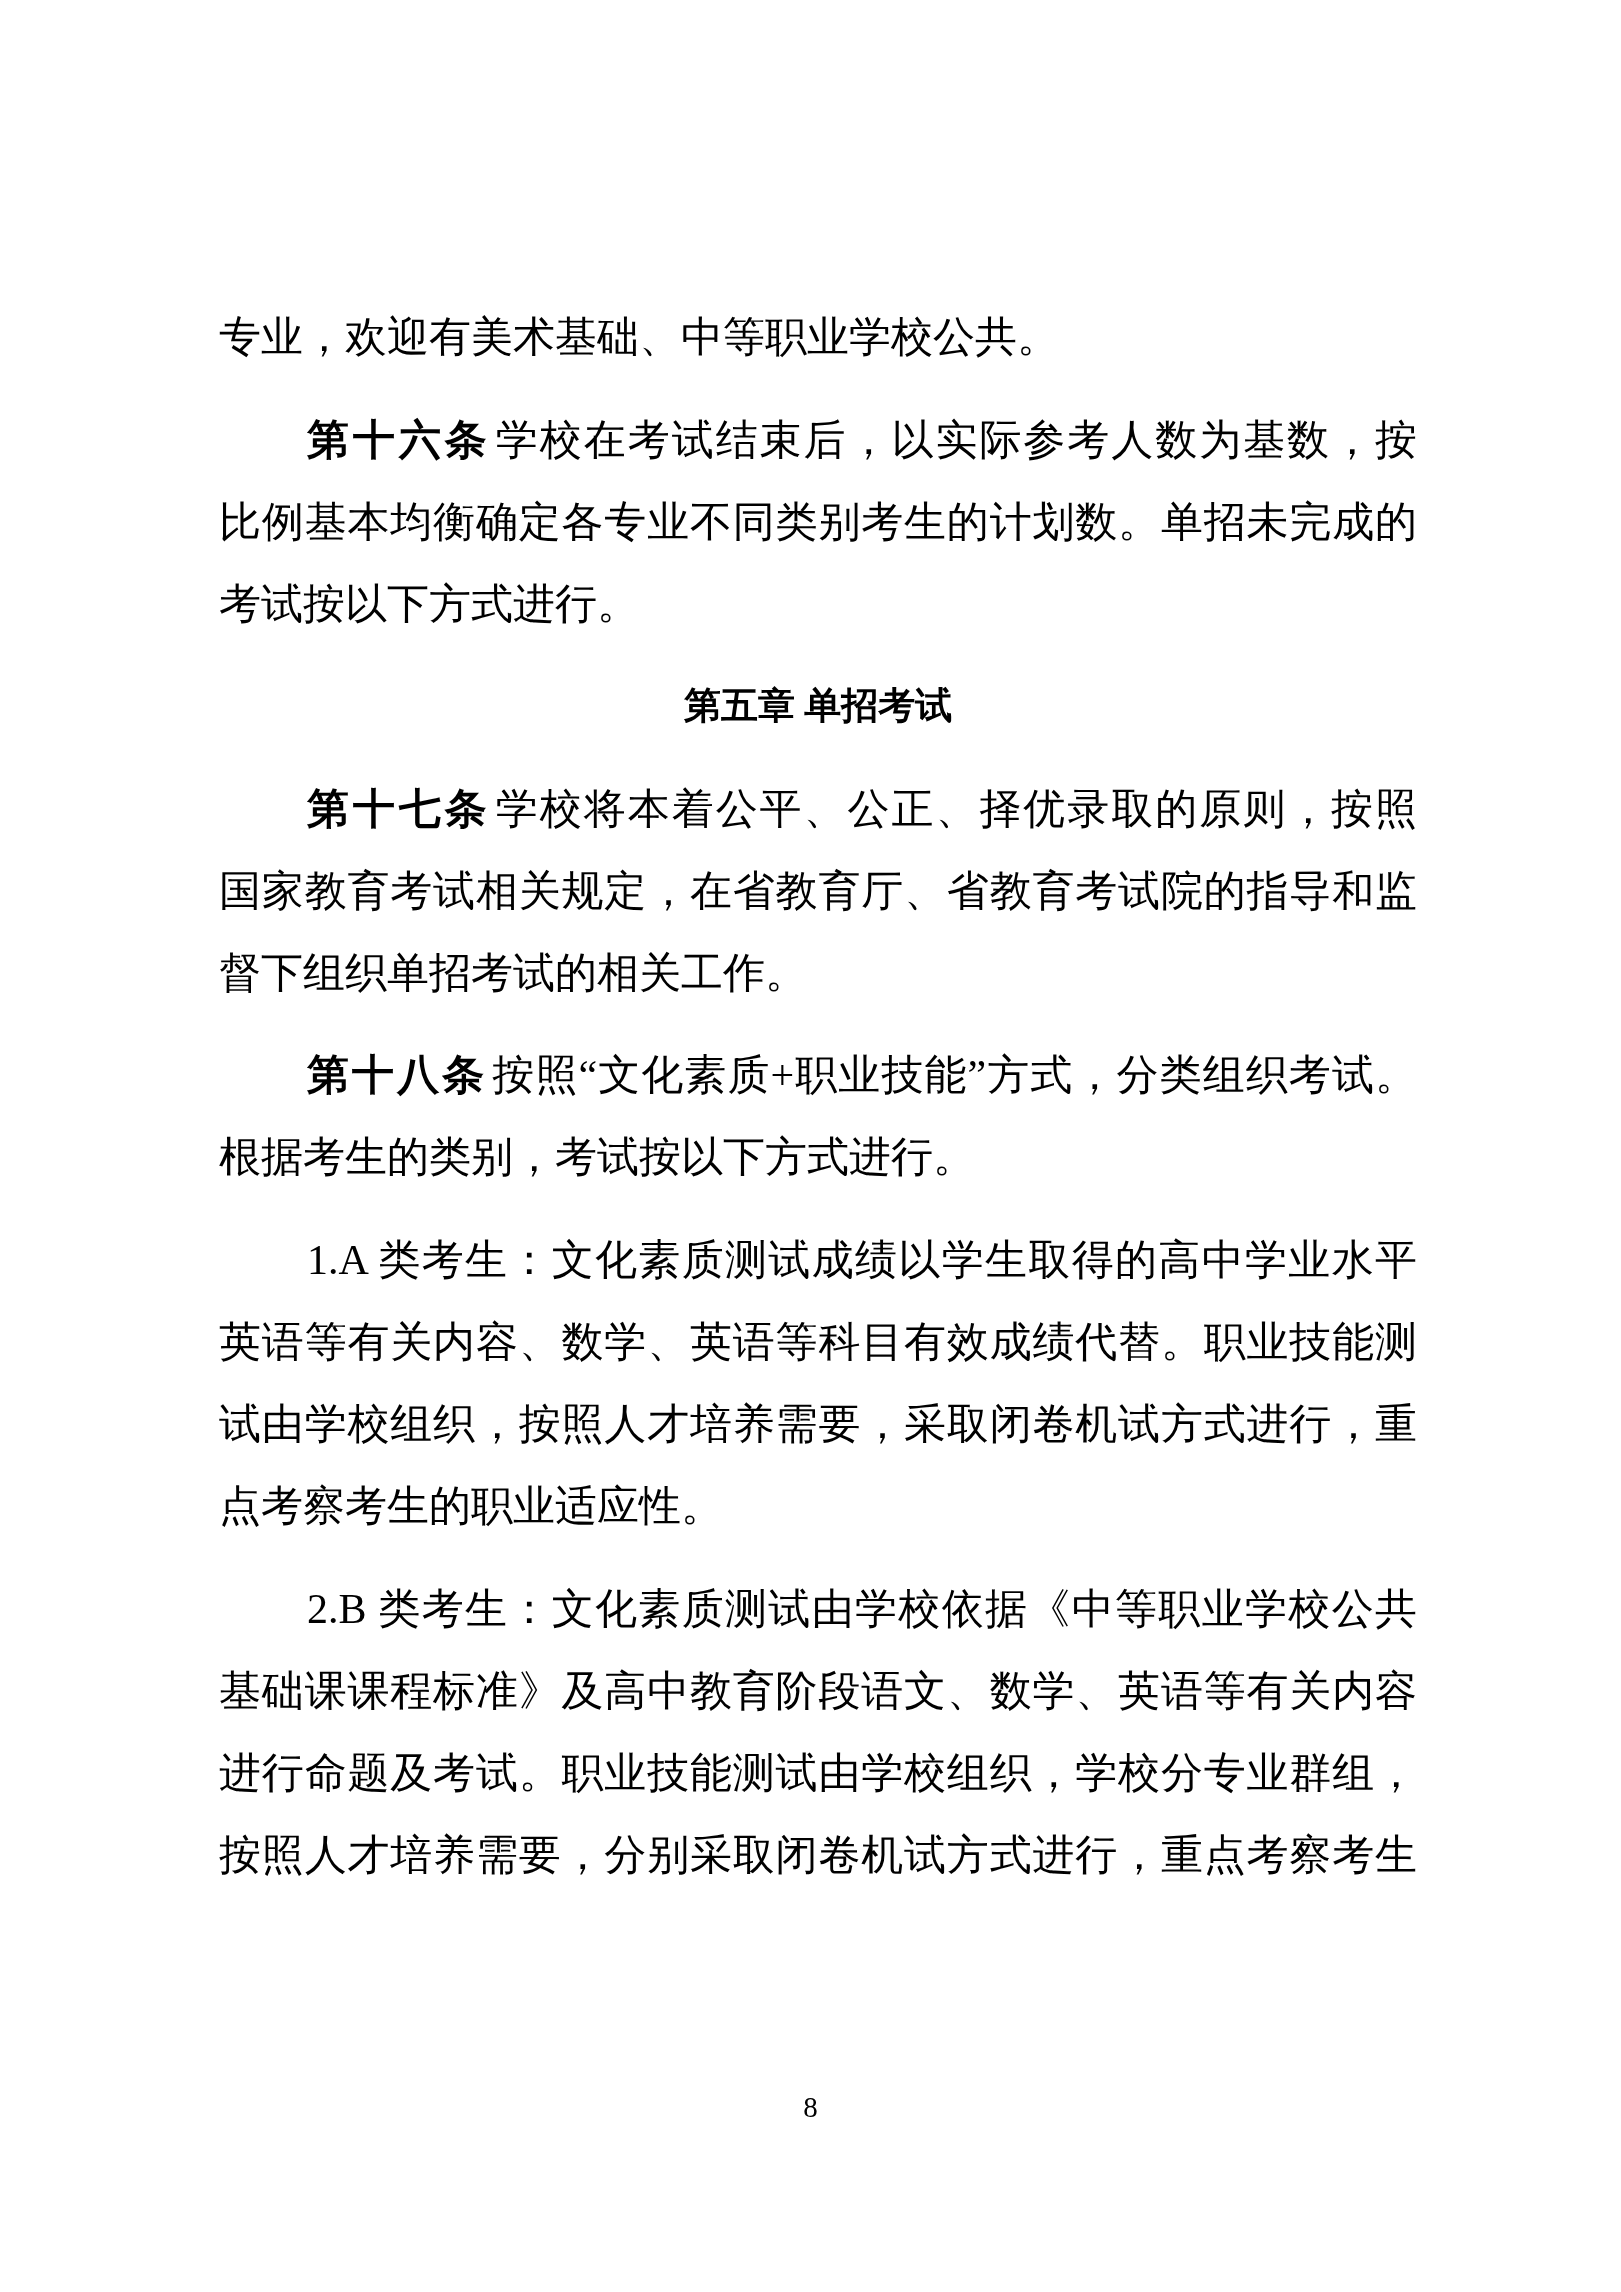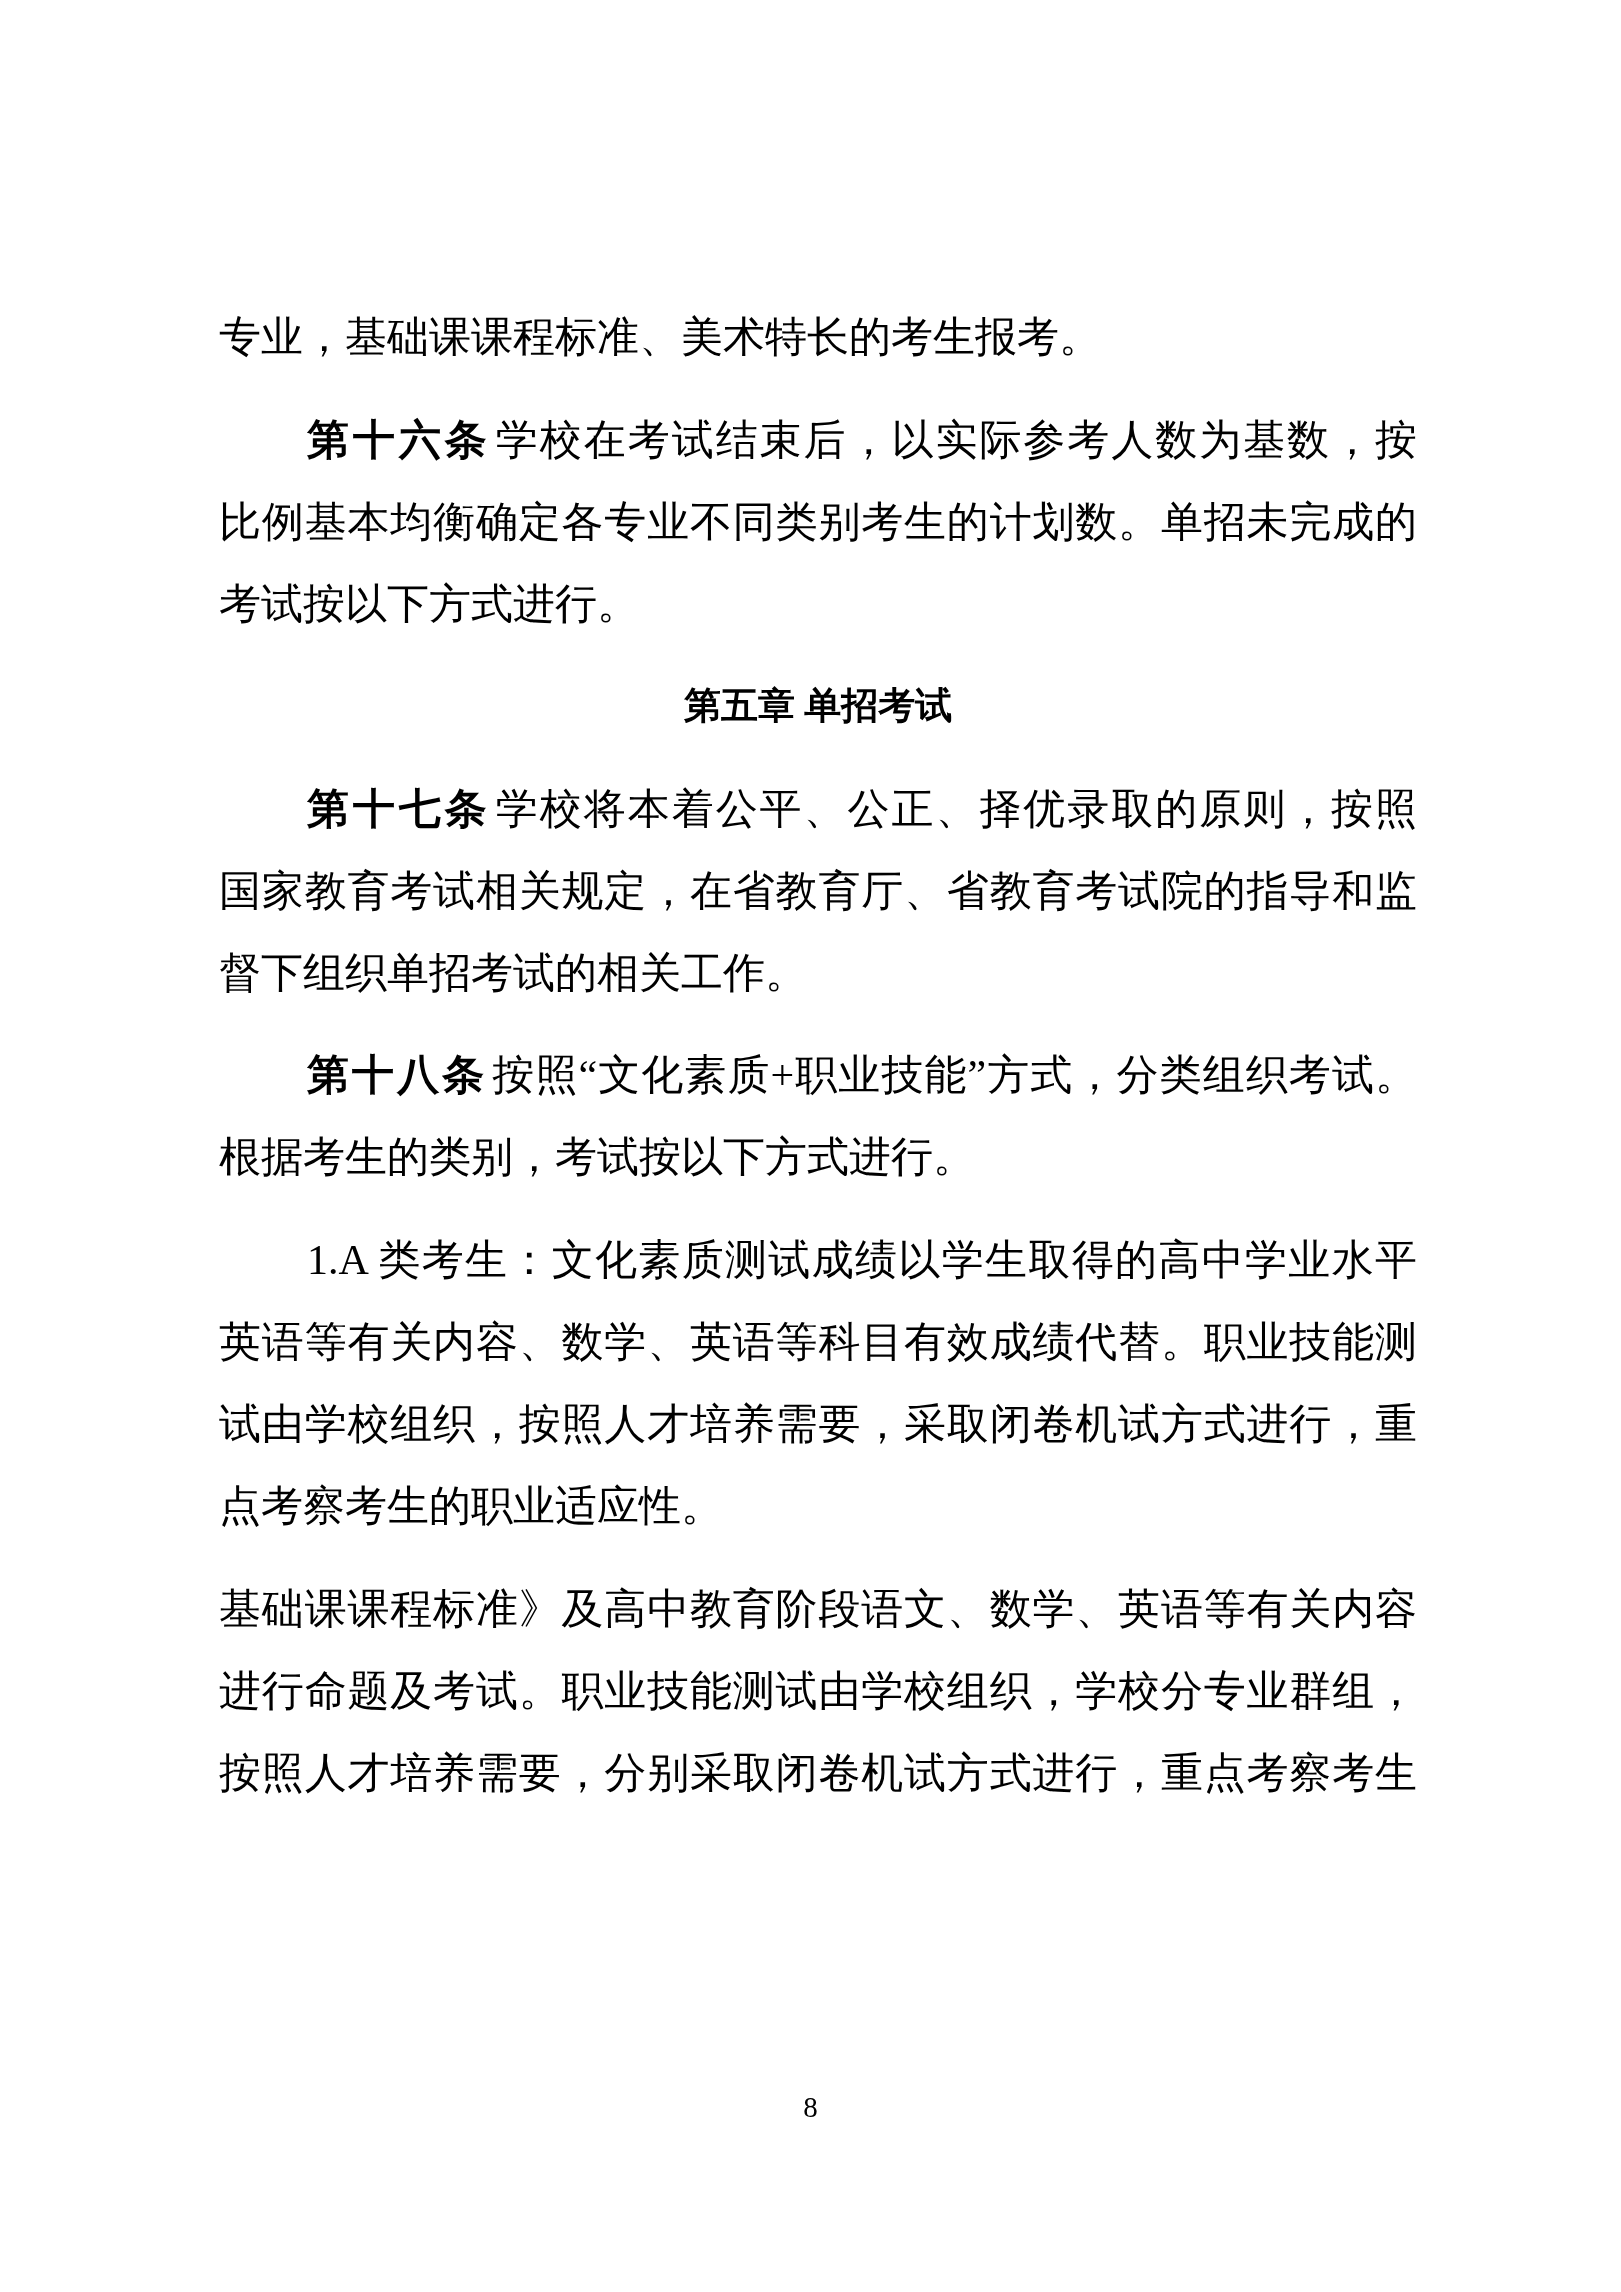--- a/index.html
+++ b/index.html
@@ -56,21 +56,21 @@
     font-size: 29px;
     font-weight: normal;
   }
 </style>
 </head>
 <body>
 
 <main class="content">
 
   <div class="para first">
-    <div class="line end">专业，基础课课程标准、美术特长的考生报考。</div>
+    <div class="line end">专业，欢迎有美术基础、中等职业学校公共。</div>
   </div>
 
   <div class="para">
     <div class="line indent"><span class="lead">第十六条</span><span>学校在考试结束后，以实际参考人数为基数，按</span></div>
     <div class="line">比例基本均衡确定各专业不同类别考生的计划数。单招未完成的</div>
     <div class="line end">考试按以下方式进行。</div>
   </div>
 
   <h2 class="heading">第五章 单招考试</h2>
 
@@ -86,20 +86,21 @@
   </div>
 
   <div class="para">
     <div class="line indent">1.A 类考生：文化素质测试成绩以学生取得的高中学业水平</div>
     <div class="line">英语等有关内容、数学、英语等科目有效成绩代替。职业技能测</div>
     <div class="line">试由学校组织，按照人才培养需要，采取闭卷机试方式进行，重</div>
     <div class="line end">点考察考生的职业适应性。</div>
   </div>
 
   <div class="para">
+    <div class="line indent">2.B 类考生：文化素质测试由学校依据《中等职业学校公共</div>
     <div class="line">基础课课程标准》及高中教育阶段语文、数学、英语等有关内容</div>
     <div class="line">进行命题及考试。职业技能测试由学校组织，学校分专业群组，</div>
     <div class="line">按照人才培养需要，分别采取闭卷机试方式进行，重点考察考生</div>
   </div>
 
 </main>
 
 <footer class="pageno">8</footer>
 
 

